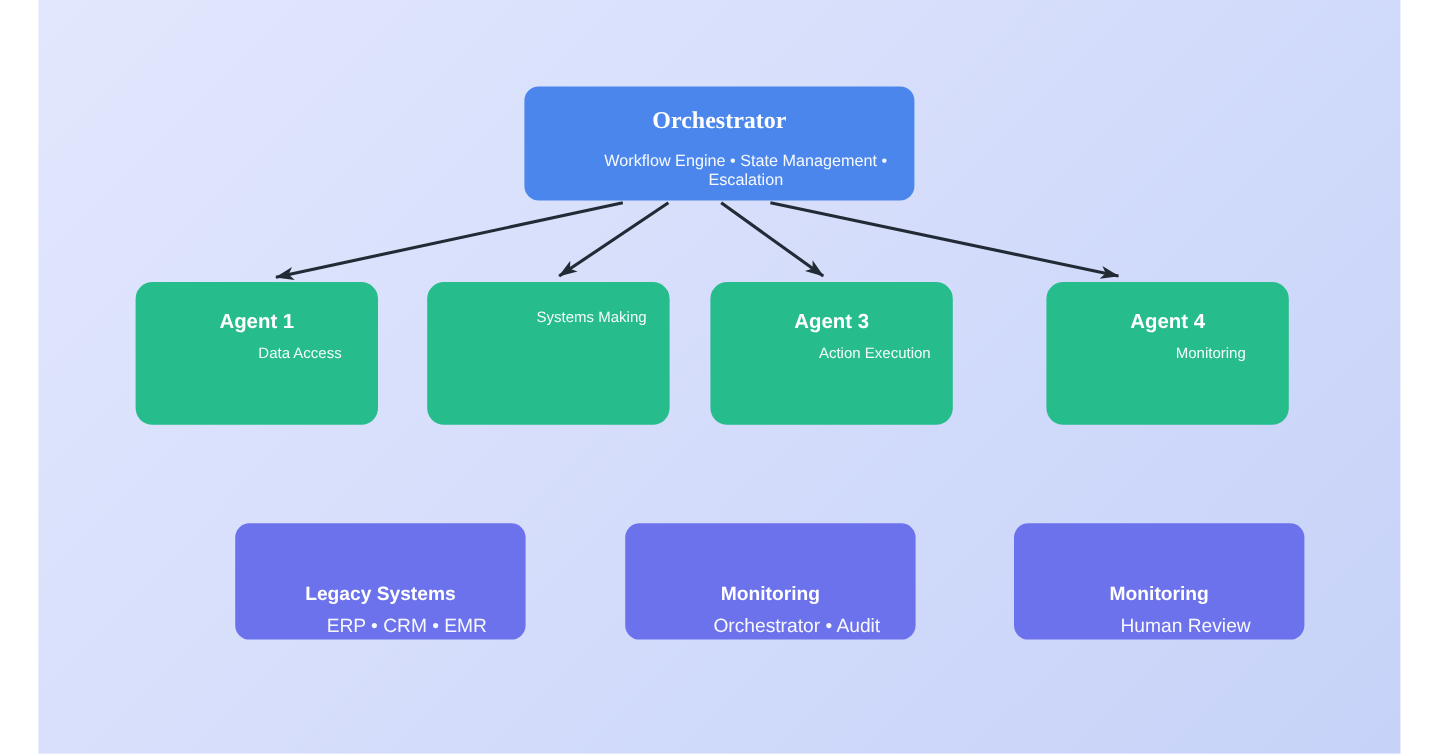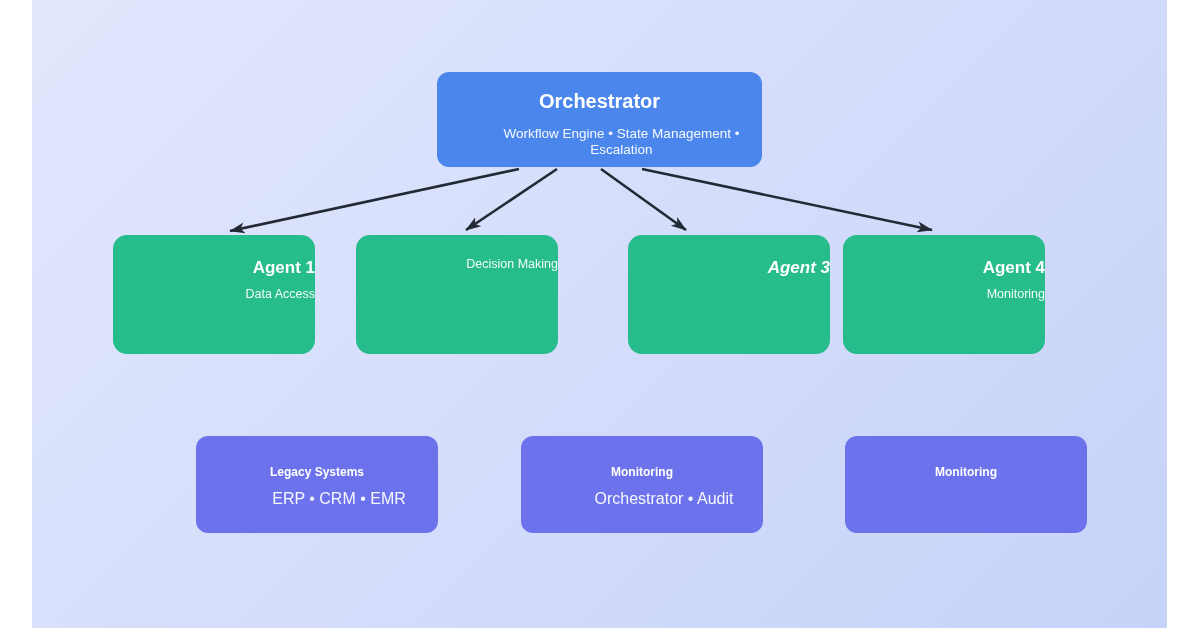--- a/index.html
+++ b/index.html
@@ -51,60 +51,61 @@
     width: 325px;
     height: 95px;
     background: #4a86ec;
     border-radius: 12px;
     padding-top: 17px;
   }
   .orchestrator .node-title {
     font-size: 20px;
     line-height: 24px;
     margin-bottom: 13px;
+    font-family: Liberation Serif, serif;
   }
   .orchestrator .node-subtitle {
     font-size: 13.5px;
     line-height: 16px;
   }
   .agent {
     top: 235px;
     width: 202px;
     height: 119px;
     background: #26bc8c;
     border-radius: 14px;
     padding-top: 22px;
-    text-align: right;
   }
   .agent .node-title {
     font-size: 17px;
     line-height: 21px;
     margin-bottom: 9px;
   }
   .agent .node-subtitle {
     font-size: 12.5px;
     line-height: 15px;
     margin-left: 28px;
   }
   .agent-1 { left: 113px; }
   .agent-2 { left: 356px; }
-  .agent-3 { left: 628px; font-style: italic; }
-  .agent-4 { left: 843px; }
+  .agent-3 { left: 592px; }
+  .agent-4 { left: 872px; }
   .system {
     top: 436px;
     width: 242px;
     height: 97px;
     background: #6c72eb;
     border-radius: 12px;
     padding-top: 26px;
   }
   .system .node-title {
-    font-size: 12px;
+    font-size: 16px;
     line-height: 20px;
     margin-bottom: 9px;
+    margin-top: 24px;
   }
   .system .node-subtitle {
     font-size: 16px;
     line-height: 15px;
   }
   .system-1 { left: 196px; }
   .system-2 { left: 521px; }
   .system-3 { left: 845px; }
 </style>
 </head>
@@ -128,34 +129,36 @@
   <div class="node orchestrator">
     <div class="node-title">Orchestrator</div>
     <div class="node-subtitle">Workflow Engine • State Management • Escalation</div>
   </div>
 
   <div class="node agent agent-1">
     <div class="node-title">Agent 1</div>
     <div class="node-subtitle">Data Access</div>
   </div>
   <div class="node agent agent-2">
-    <div class="node-subtitle">Decision Making</div>
+    <div class="node-subtitle">Systems Making</div>
   </div>
   <div class="node agent agent-3">
     <div class="node-title">Agent 3</div>
+    <div class="node-subtitle">Action Execution</div>
   </div>
   <div class="node agent agent-4">
     <div class="node-title">Agent 4</div>
     <div class="node-subtitle">Monitoring</div>
   </div>
 
   <div class="node system system-1">
     <div class="node-title">Legacy Systems</div>
     <div class="node-subtitle">ERP • CRM • EMR</div>
   </div>
   <div class="node system system-2">
     <div class="node-title">Monitoring</div>
     <div class="node-subtitle">Orchestrator • Audit</div>
   </div>
   <div class="node system system-3">
     <div class="node-title">Monitoring</div>
+    <div class="node-subtitle">Human Review</div>
   </div>
 </div>
 
 </body></html>

